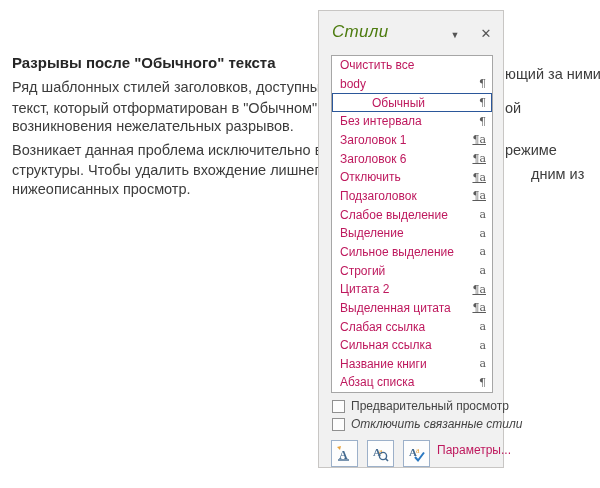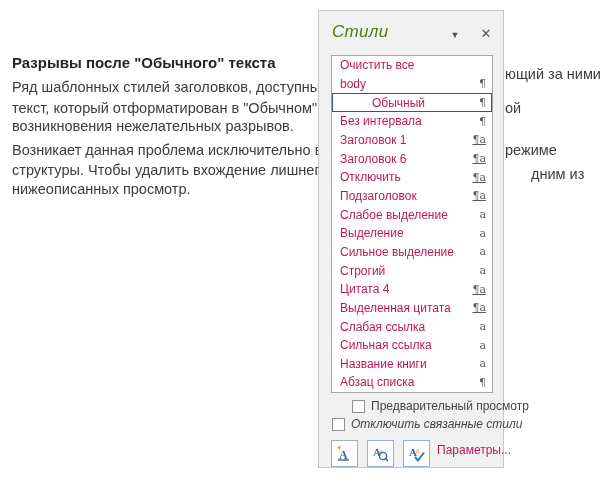--- a/index.html
+++ b/index.html
@@ -126,21 +126,21 @@
     </div>
     <div class="row">
       <span class="lbl">Сильное выделение</span>
       <span class="mk">a</span>
     </div>
     <div class="row">
       <span class="lbl">Строгий</span>
       <span class="mk">a</span>
     </div>
     <div class="row">
-      <span class="lbl">Цитата 4</span>
+      <span class="lbl">Цитата 2</span>
       <span class="mk linked">¶a</span>
     </div>
     <div class="row">
       <span class="lbl">Выделенная цитата</span>
       <span class="mk linked">¶a</span>
     </div>
     <div class="row">
       <span class="lbl">Слабая ссылка</span>
       <span class="mk">a</span>
     </div>
@@ -151,21 +151,21 @@
     <div class="row">
       <span class="lbl">Название книги</span>
       <span class="mk">a</span>
     </div>
     <div class="row">
       <span class="lbl">Абзац списка</span>
       <span class="mk">¶</span>
     </div>
   </div>
 
-  <div class="chk-row" style="top:388px;margin-left:20px;">
+  <div class="chk-row" style="top:388px;">
     <span class="chk-box"></span>
     <span class="chk-lbl">Предварительный просмотр</span>
   </div>
   <div class="chk-row" style="top:406px;font-style:italic;">
     <span class="chk-box"></span>
     <span class="chk-lbl">Отключить связанные стили</span>
   </div>
 
   <div class="footer-btn" style="left:12px;">
     <svg width="19" height="19" viewBox="0 0 19 19">

